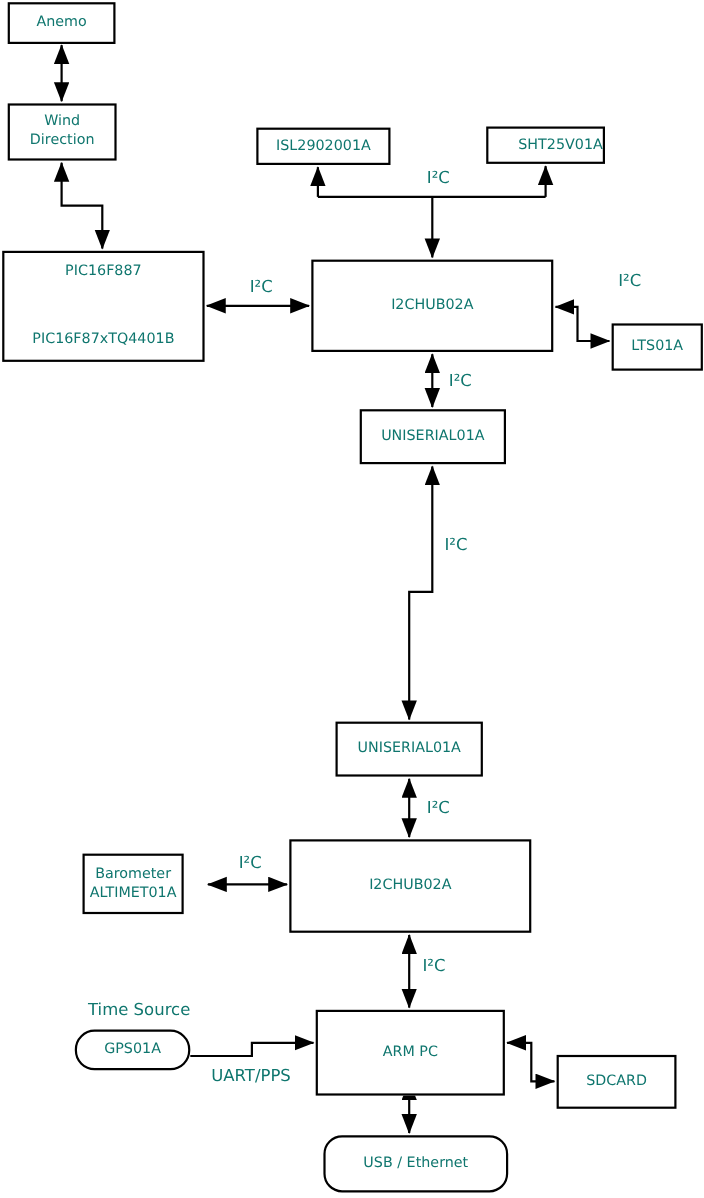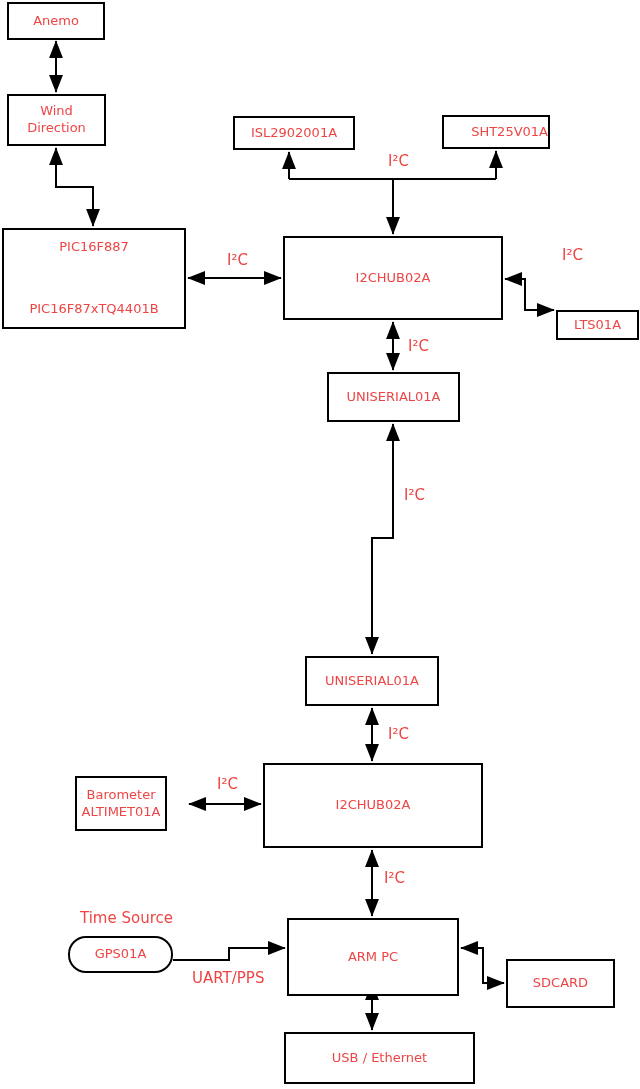--- a/index.html
+++ b/index.html
@@ -1,21 +1,21 @@
 <!DOCTYPE html>
 <html><head>
 <meta charset="utf-8">
 <style>
   html,body{margin:0;padding:0;background:#ffffff;}
   #canvas{
     position:relative;
     width:640px;height:1089px;
     background:#ffffff;
     font-family:"DejaVu Sans","Liberation Sans",sans-serif;
-    color:#ef4444;
+    color:#0f766e;
     overflow:hidden;
   }
   #wires{position:absolute;left:0;top:0;width:640px;height:1089px;pointer-events:none;}
   .node{
     position:absolute;
     box-sizing:border-box;
     border:2px solid #000;
     background:#fff;
     display:flex;
     flex-direction:column;
@@ -31,29 +31,29 @@
     font-size:15px;
     white-space:nowrap;
   }
   
   #n-anemo     {left:7px;   top:2px;    width:98px;  height:38px;}
   #n-wind      {left:7px;   top:94px;   width:99px;  height:52px;}
   #n-pic       {left:2px;   top:228px;  width:184px; height:101px;gap:45px;}
   #n-isl       {left:233px; top:116px;  width:122px; height:34px;}
   #n-sht       {left:442px; top:115px;  width:108px; height:34px;align-items:flex-end;}
   #n-hub1      {left:283px; top:236px;  width:220px; height:84px;}
-  #n-lts       {left:556px; top:294px;  width:83px;  height:30px;margin-top:16px;}
+  #n-lts       {left:556px; top:294px;  width:83px;  height:43px;}
   #n-uni1      {left:327px; top:372px;  width:133px; height:50px;}
   #n-uni2      {left:305px; top:656px;  width:134px; height:50px;}
   #n-hub2      {left:263px; top:763px;  width:220px; height:85px;}
   #n-baro     {left:75px;  top:776px;  width:92px; height:55px;}
   #n-gps       {left:68px;  top:936px;  width:105px; height:37px;border-radius:18px;}
   #n-arm       {left:287px; top:918px;  width:172px; height:78px;}
   #n-sdcard    {left:506px; top:959px;  width:109px; height:49px;}
-  #n-usb       {left:284px; top:1032px; width:191px; height:52px;}
+  #n-usb       {left:294px; top:1032px; width:168px; height:52px;border-radius:17px;}
   
   #l-i2c-top        {left:388px; top:152px;}
   #l-i2c-pic        {left:227px; top:251px;}
   #l-i2c-lts        {left:562px; top:246px;}
   #l-i2c-hub-ser    {left:408px; top:337px;}
   #l-i2c-long       {left:404px; top:486px;}
   #l-i2c-ser-hub2   {left:388px; top:725px;}
   #l-i2c-baro       {left:217px; top:775px;}
   #l-i2c-hub2-arm   {left:384px; top:869px;}
   #l-uart-pps       {left:192px; top:969px;}

